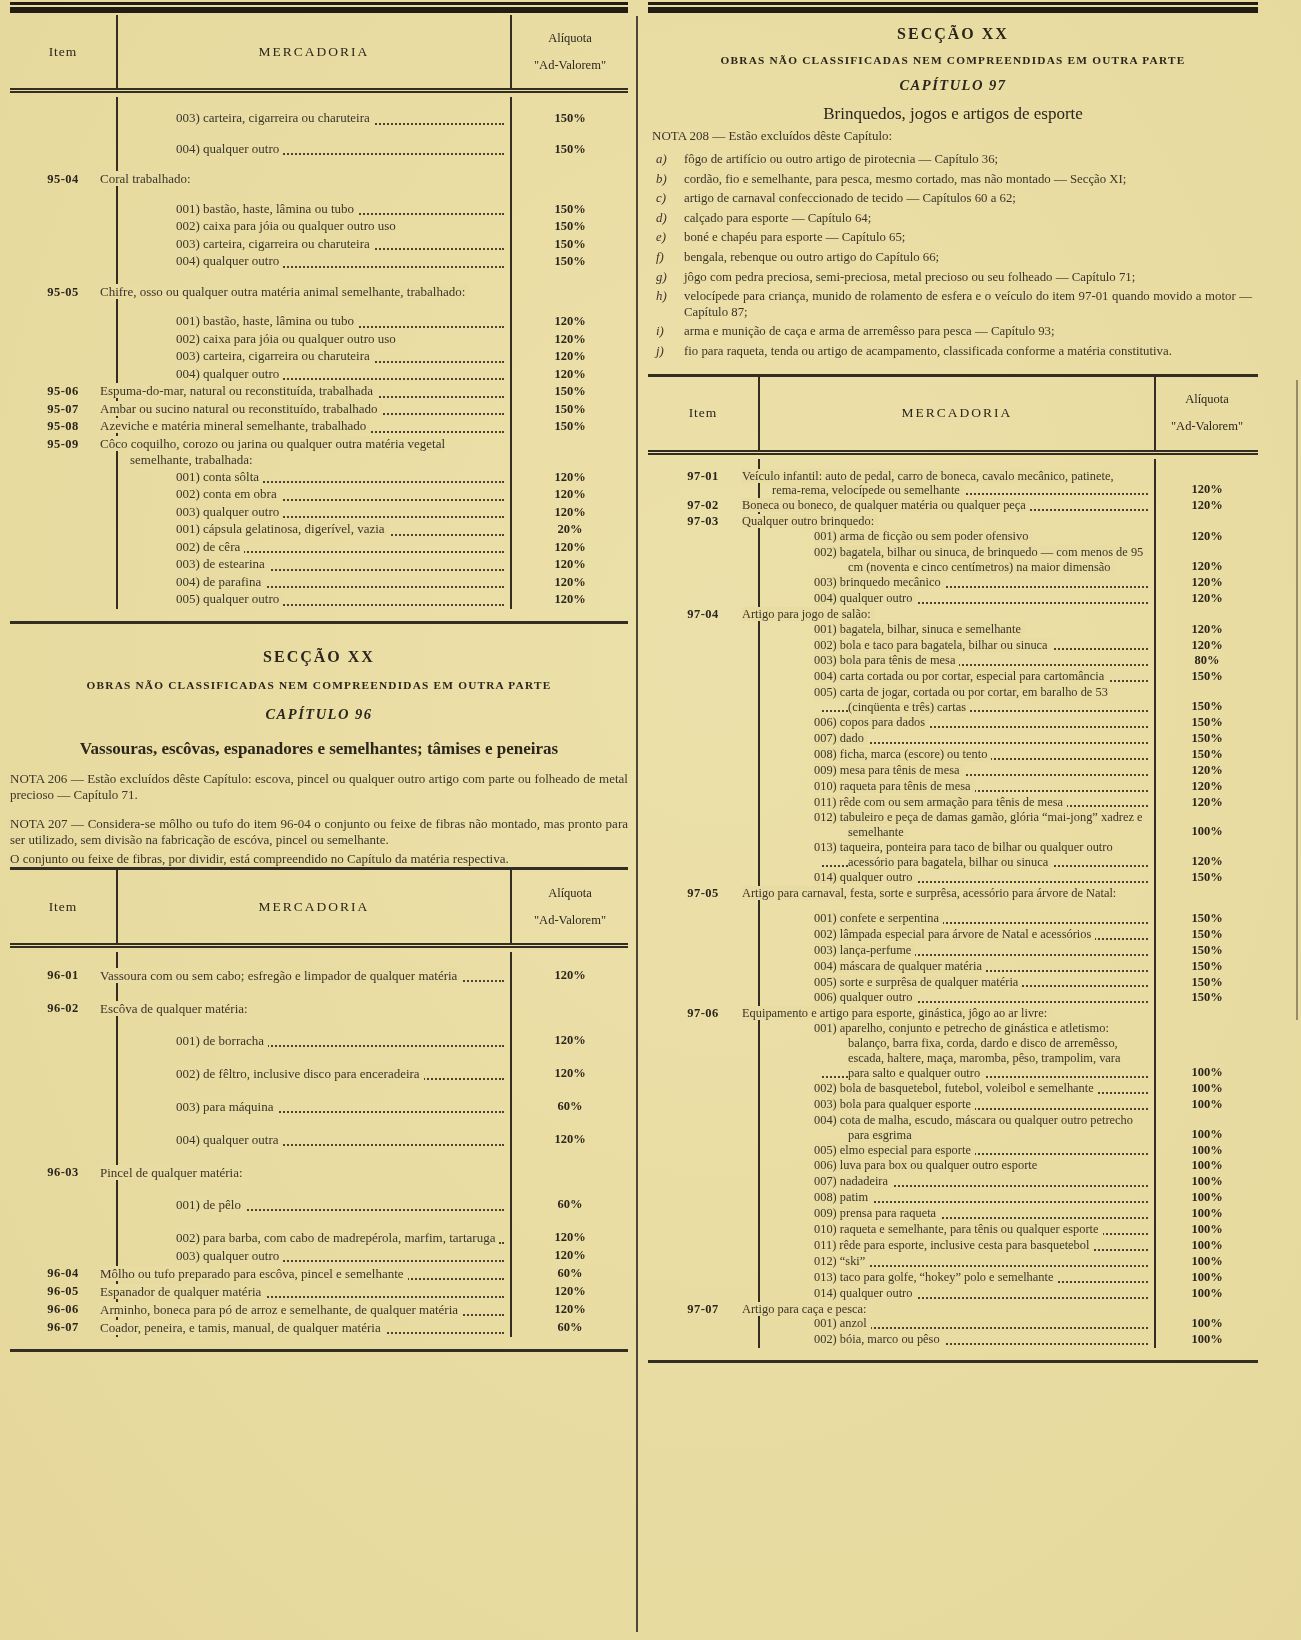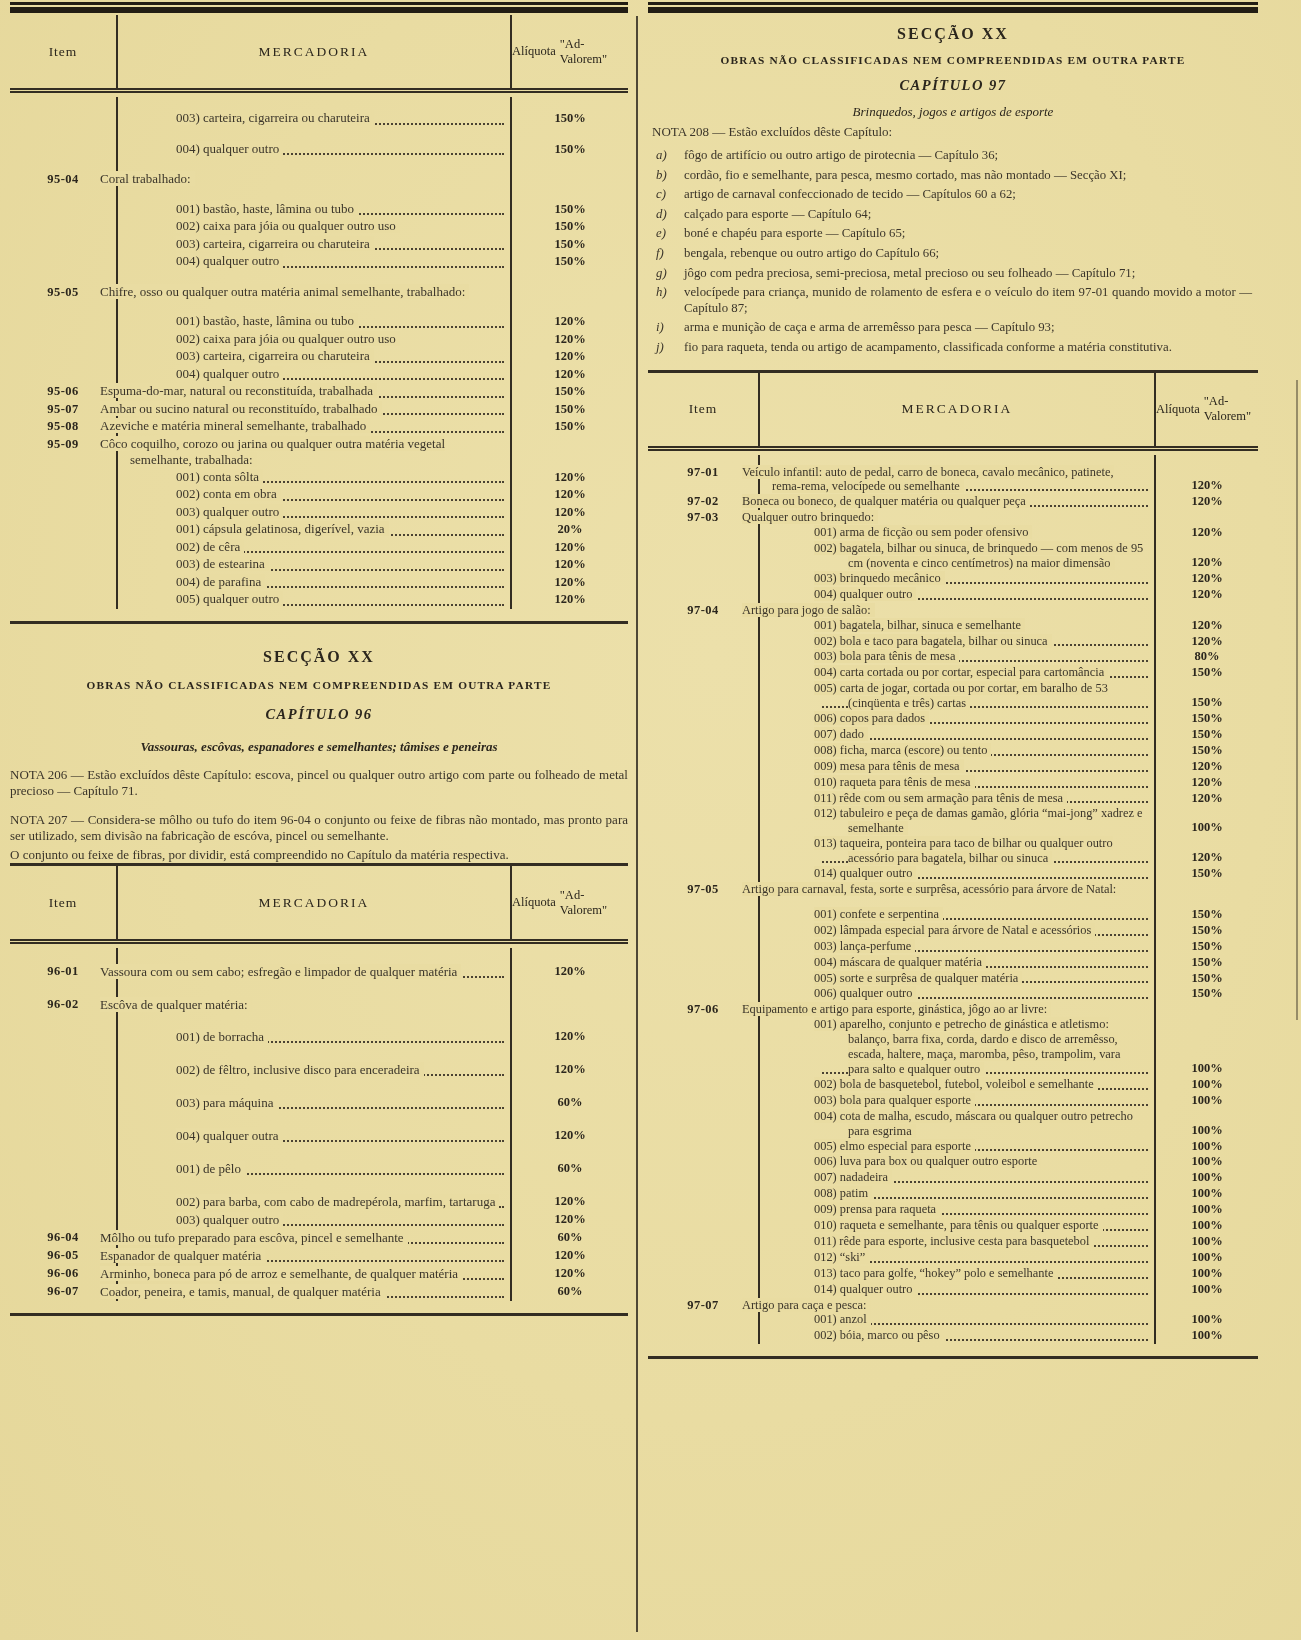--- a/index.html
+++ b/index.html
@@ -26,22 +26,22 @@
   .topbar{height:11px;margin:2px 0 2px;
     background:linear-gradient(to bottom,#221d14 0 3px,var(--paper) 3px 5px,#221d14 5px 11px);}
 
   
   .ttable{width:100%;border-bottom:3px solid var(--rule);}
   .t96,.t97{border-top:3px solid var(--rule);}
   .thead{display:flex;align-items:stretch;height:78px;border-bottom:5px double var(--rule);}
   .th-item,.th-desc{display:flex;align-items:center;justify-content:center;
     font-size:13.5px;color:var(--ink-strong);letter-spacing:1px;}
   .th-desc{letter-spacing:2px;}
-  .th-rate{display:flex;flex-direction:row;align-items:center;justify-content:center;
-    gap:4px;font-size:12.5px;color:var(--ink-strong);}
+  .th-rate{display:flex;flex-direction:column;align-items:center;justify-content:center;
+    gap:12px;font-size:12.5px;color:var(--ink-strong);}
   .t95 .th-item,.t96 .th-item{width:108px;border-right:2px solid var(--rule);}
   .t95 .th-desc,.t96 .th-desc{flex:1;border-right:2px solid var(--rule);}
   .t95 .th-rate,.t96 .th-rate{width:116px;}
   .t97 .th-item{width:112px;border-right:2px solid var(--rule);}
   .t97 .th-desc{flex:1;border-right:2px solid var(--rule);}
   .t97 .th-rate{width:102px;}
 
   .tbody{padding:4px 0 12px;}
   .trow{display:flex;align-items:stretch;}
   .c-item{text-align:center;font-weight:700;font-size:12.5px;letter-spacing:.5px;
@@ -66,21 +66,21 @@
   .c-desc.dots::after{content:"";position:absolute;right:6px;bottom:3px;
     border-bottom:2px dotted #4a4232;left:34px;}
   .c-desc.dots.d-sub::after{left:62px;}
 
   
   .shead{text-align:center;}
   .sec-title{margin:24px 0 0;font-size:16px;font-weight:700;letter-spacing:2px;color:var(--ink-strong);}
   .shead97 .sec-title{margin-top:12px;}
   .sec-scope{margin-top:13px;font-size:11.3px;font-weight:700;letter-spacing:1.2px;color:var(--ink-strong);}
   .chap{margin-top:15px;font-size:14.5px;font-weight:700;font-style:italic;letter-spacing:1.5px;color:var(--ink-strong);}
-  .subject{margin-top:16px;font-size:13px;font-style:italic;font-weight:700;color:var(--ink-strong);}
+  .subject{margin-top:16px;font-size:17px;font-weight:700;color:var(--ink-strong);}
   .shead97 .sec-scope{margin-top:11px;}
   .shead97 .chap{margin-top:11px;}
   .shead97 .subject{margin-top:10px;font-weight:400;}
   .notes{text-align:left;margin-top:4px;}
   .note{margin:12px 0 0;font-size:13px;line-height:16.5px;text-align:justify;}
   .notes .note:nth-child(3){margin-top:2px;}
   .note-intro{margin:4px 0 0 4px;text-align:left;font-size:13px;line-height:16px;}
   .exc-list{text-align:left;margin:8px 0 14px;}
   .exc{display:flex;margin-top:4px;font-size:12.8px;line-height:15.6px;}
   .exc-l{width:36px;flex:none;font-style:italic;padding-left:8px;}
@@ -273,20 +273,25 @@
             <div class="c-item"></div>
             <div class="c-desc d-sub dots"><span class="dtext">003) para máquina</span></div>
             <div class="c-rate">60%</div>
           </div>
           <div class="trow gap">
             <div class="c-item"></div>
             <div class="c-desc d-sub dots"><span class="dtext">004) qualquer outra</span></div>
             <div class="c-rate">120%</div>
           </div>
           <div class="trow gap">
+            <div class="c-item">96-03</div>
+            <div class="c-desc d-main"><span class="dtext">Pincel de qualquer matéria:</span></div>
+            <div class="c-rate"></div>
+          </div>
+          <div class="trow gap">
             <div class="c-item"></div>
             <div class="c-desc d-sub dots"><span class="dtext">001) de pêlo</span></div>
             <div class="c-rate">60%</div>
           </div>
           <div class="trow gap">
             <div class="c-item"></div>
             <div class="c-desc d-sub dots"><span class="dtext">002) para barba, com cabo de madrepérola, marfim, tartaruga</span></div>
             <div class="c-rate">120%</div>
           </div>
           <div class="trow">

